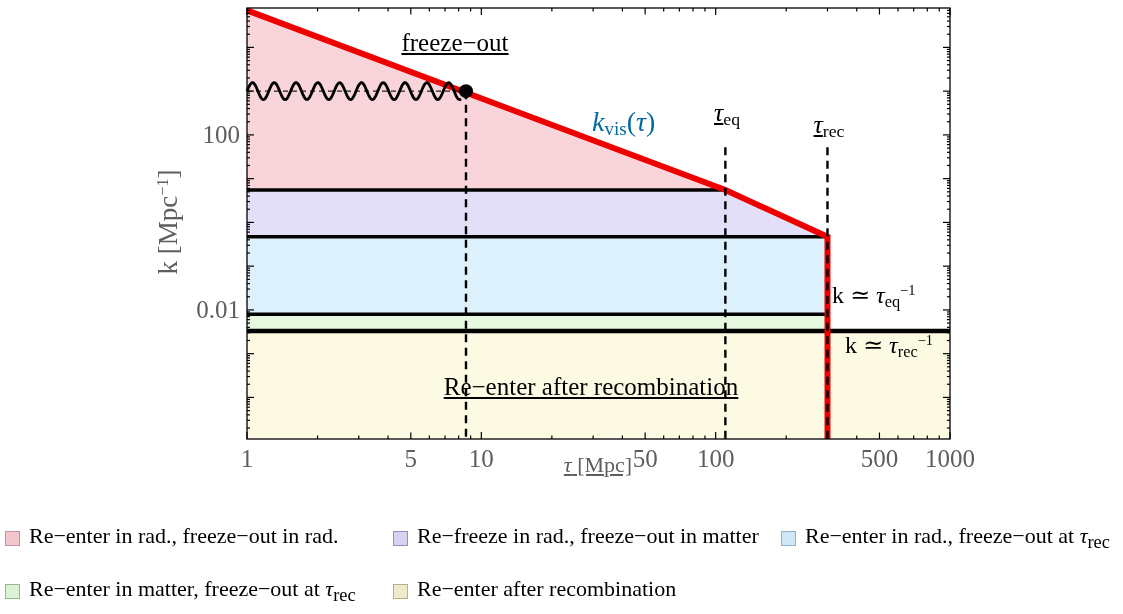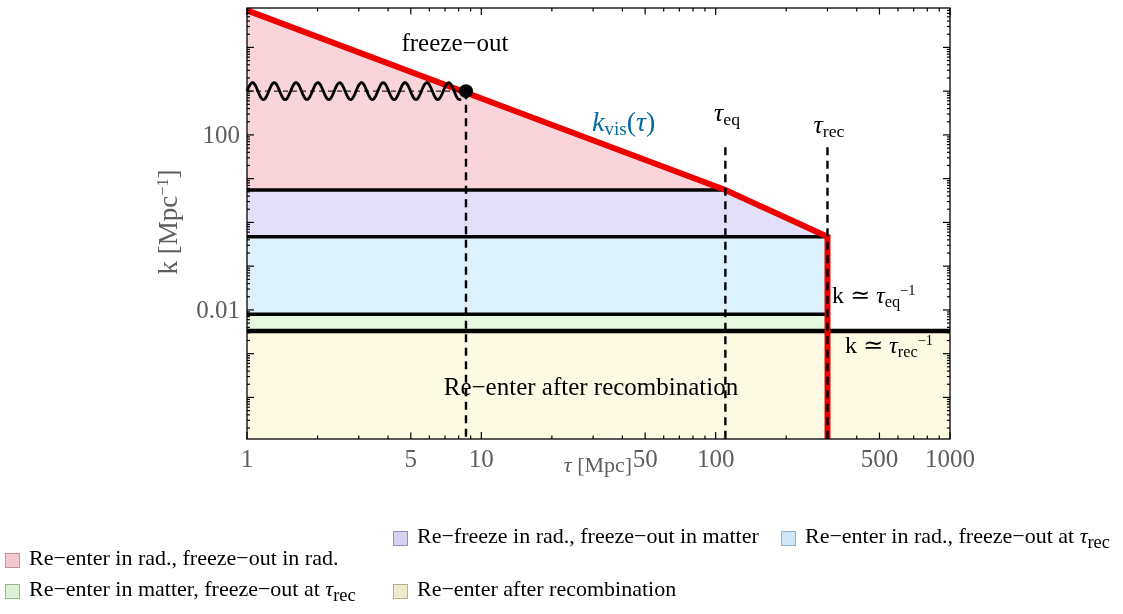--- a/index.html
+++ b/index.html
@@ -2,21 +2,21 @@
 <html><head>
 <meta charset="utf-8">
 <style>
   html,body{margin:0;padding:0;background:#fff;}
   .canvas{position:relative;width:1123px;height:614px;background:#ffffff;
           font-family:"Liberation Serif","DejaVu Serif",serif;overflow:hidden;}
   svg{position:absolute;left:0;top:0;}
   svg text{font-family:"Liberation Serif","DejaVu Serif",serif;}
   .lab{position:absolute;white-space:nowrap;color:#000;line-height:1.05;}
   .gray{color:#5e5e5e;}
-  .cx{transform:translateX(-50%);}
+  .cx{transform:translateX(-50%);text-decoration:underline;}
   .red{color:#0369a1;}
   .lab sub{font-size:68%;vertical-align:-0.22em;letter-spacing:0;}
   .lab sup{font-size:60%;vertical-align:0.55em;}
   .ylab{transform:translate(-50%,-50%) rotate(-90deg);}
   .leg-item{position:absolute;display:flex;align-items:center;height:26px;}
   .swatch{display:inline-block;width:13px;height:13px;border:1px solid #999;
           margin-right:9px;flex:none;}
   .leg-text{font-size:22px;color:#000;white-space:nowrap;}
 </style>
 </head>
@@ -294,21 +294,21 @@
   <div class="lab" style="left:832px;top:283px;font-size:24px;"><span>k ≃ </span><i>τ</i><sub>eq</sub><sup>−1</sup></div>
 
   <div class="lab" style="left:829px;top:333px;font-size:24px;margin-left:16px;"><span>k ≃ </span><i>τ</i><sub>rec</sub><sup>−1</sup></div>
 
   <div class="lab cx" style="left:591px;top:374px;font-size:25px;">Re−enter after recombination</div>
 
   <div class="lab gray ylab" style="left:168px;top:222px;font-size:27px;"><span>k [Mpc</span><sup>−1</sup><span>]</span></div>
 
   <div class="lab gray cx" style="left:598px;top:453px;font-size:22px;"><i>τ</i><span> [Mpc]</span></div>
 
-  <div class="leg-item" style="left:5px;top:547px;">
+  <div class="leg-item" style="left:5px;top:525px;">
     <span class="swatch" style="background: rgb(244, 198, 205); border-color: rgb(196, 146, 156);"></span>
     <span class="leg-text"><span>Re−enter in rad., freeze−out in rad.</span><i></i><sub></sub></span>
   </div>
   <div class="leg-item" style="left:393px;top:525px;">
     <span class="swatch" style="background: rgb(216, 210, 240); border-color: rgb(147, 141, 187);"></span>
     <span class="leg-text"><span>Re−freeze in rad., freeze−out in matter</span><i></i><sub></sub></span>
   </div>
   <div class="leg-item" style="left:781px;top:525px;">
     <span class="swatch" style="background: rgb(208, 232, 246); border-color: rgb(141, 179, 200);"></span>
     <span class="leg-text"><span>Re−enter in rad., freeze−out at </span><i>τ</i><sub>rec</sub></span>

